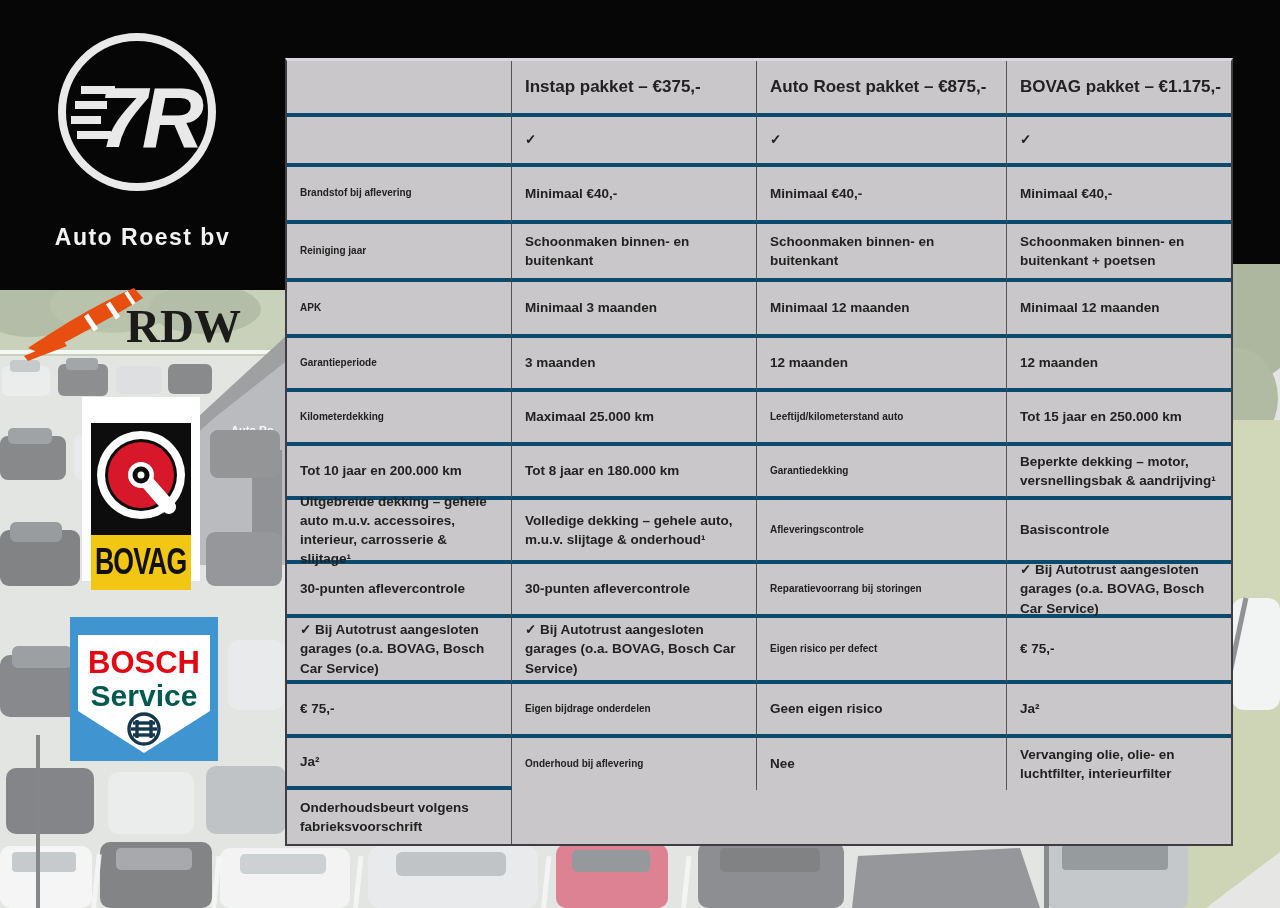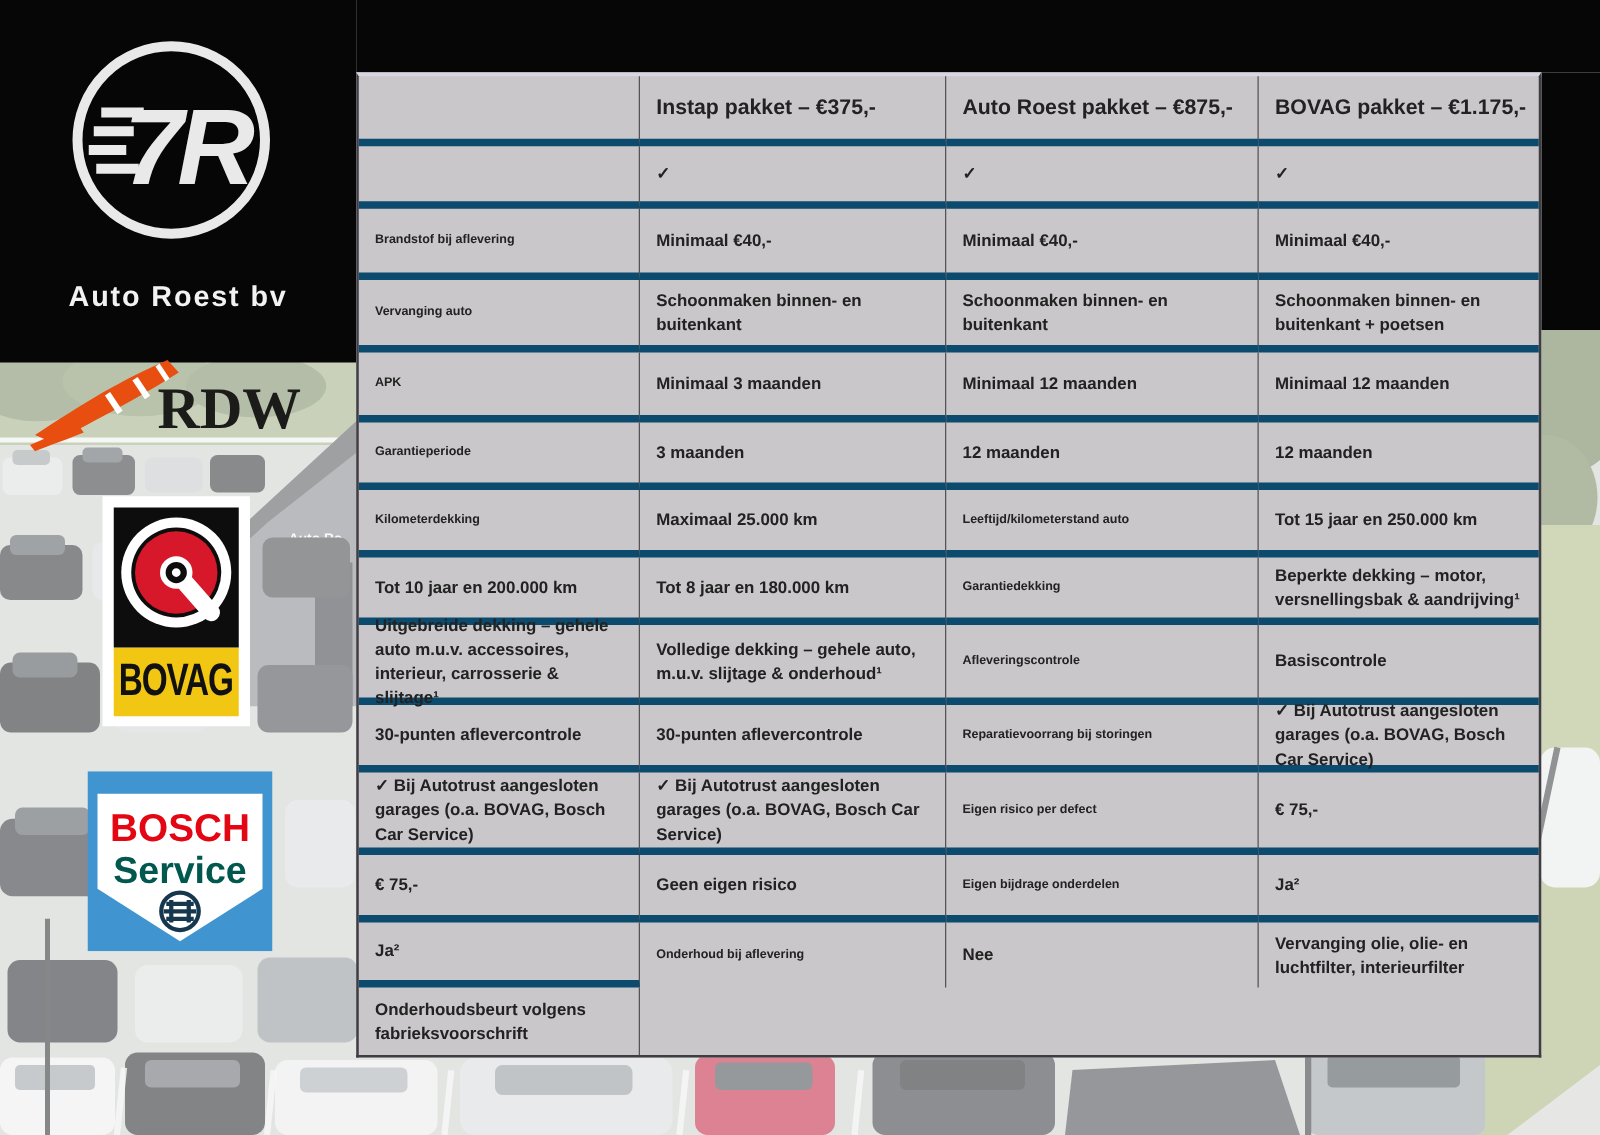--- a/index.html
+++ b/index.html
@@ -14,33 +14,33 @@
   .black-tl{left:0;top:0;width:285px;height:290px;}
   .black-top{left:285px;top:0;width:995px;height:58px;}
   .black-right{left:1233px;top:58px;width:47px;height:206px;}
   
   .monogram{position:absolute;left:53px;top:28px;width:168px;height:168px;}
   .brand-name{position:absolute;left:0;top:224px;width:285px;text-align:center;color:#f2f2f2;
               font-weight:bold;font-size:23px;letter-spacing:1.5px;}
   
   .rdw{position:absolute;left:22px;top:282px;width:230px;height:82px;}
   
-  .bovag{position:absolute;left:82px;top:397px;width:118px;height:184px;background:#fff;padding:9px 9px 8px 9px;}
+  .bovag{position:absolute;left:82px;top:397px;width:118px;height:184px;background:#fff;padding:26px 9px 8px 9px;}
   .bovag-top{width:100%;height:112px;background:#0d0d0d;position:relative;}
   .bovag-bottom{width:100%;height:55px;background:#f2c713;display:flex;align-items:center;justify-content:center;}
   .bovag-word{font-weight:bold;font-size:29px;color:#111;letter-spacing:-1px;transform:scale(.92,1.25);}
   
   .bosch{position:absolute;left:70px;top:617px;width:148px;height:144px;}
   
   .pkg-table{position:absolute;left:285px;top:58px;width:948px;height:788px;background:#c9c7c9;
              border:2px solid #3f3d43;border-top:3px solid #d9d6e2;display:grid;
              grid-template-columns:225px 245px 250px 1fr;
              grid-template-rows:56px 50px 57px 58px 56px 54px 54px 54px 64px 54px 66px 54px 52px 1fr;
              color:#222;font-weight:bold;}
-  .cell{border-right:1px solid #55525a;border-bottom:6px solid #0c4a6e;display:flex;align-items:center;
+  .cell{border-right:1px solid #55525a;border-bottom:4px solid #0c4a6e;display:flex;align-items:center;
         padding:4px 10px 4px 13px;font-size:13.5px;line-height:1.42;}
   .cell:nth-child(4n){border-right:none;}
   .cell:nth-last-child(-n+4){border-bottom:none;}
   .th{font-size:17px;}
   .lab{font-size:10px;}
 </style>
 </head>
 <body>
 
 <div class="canvas">
@@ -199,21 +199,21 @@
     <div class="cell lab"></div>
     <div class="cell">✓</div>
     <div class="cell">✓</div>
     <div class="cell">✓</div>
 
     <div class="cell lab">Brandstof bij aflevering</div>
     <div class="cell">Minimaal €40,-</div>
     <div class="cell">Minimaal €40,-</div>
     <div class="cell">Minimaal €40,-</div>
 
-    <div class="cell lab">Vervanging auto</div>
+    <div class="cell lab">Reiniging jaar</div>
     <div class="cell">Schoonmaken binnen- en buitenkant</div>
     <div class="cell">Schoonmaken binnen- en buitenkant</div>
     <div class="cell">Schoonmaken binnen- en buitenkant + poetsen</div>
 
     <div class="cell lab">APK</div>
     <div class="cell">Minimaal 3 maanden</div>
     <div class="cell">Minimaal 12 maanden</div>
     <div class="cell">Minimaal 12 maanden</div>
 
     <div class="cell lab">Garantieperiode</div>
@@ -240,23 +240,23 @@
     <div class="cell">30-punten aflevercontrole</div>
 
     <div class="cell lab">Reparatievoorrang bij storingen</div>
     <div class="cell">✓ Bij Autotrust aangesloten garages (o.a. BOVAG, Bosch Car Service)</div>
     <div class="cell">✓ Bij Autotrust aangesloten garages (o.a. BOVAG, Bosch Car Service)</div>
     <div class="cell">✓ Bij Autotrust aangesloten garages (o.a. BOVAG, Bosch Car Service)</div>
 
     <div class="cell lab">Eigen risico per defect</div>
     <div class="cell">€ 75,-</div>
     <div class="cell">€ 75,-</div>
+    <div class="cell lab">Eigen bijdrage onderdelen</div>
+
     <div class="cell">Geen eigen risico</div>
-
-    <div class="cell lab">Eigen bijdrage onderdelen</div>
     <div class="cell">Ja²</div>
     <div class="cell">Ja²</div>
 
     <div class="cell lab">Onderhoud bij aflevering</div>
     <div class="cell">Nee</div>
     <div class="cell">Vervanging olie, olie- en luchtfilter, interieurfilter</div>
     <div class="cell">Onderhoudsbeurt volgens fabrieksvoorschrift</div>
   </div>
 
 </div>

